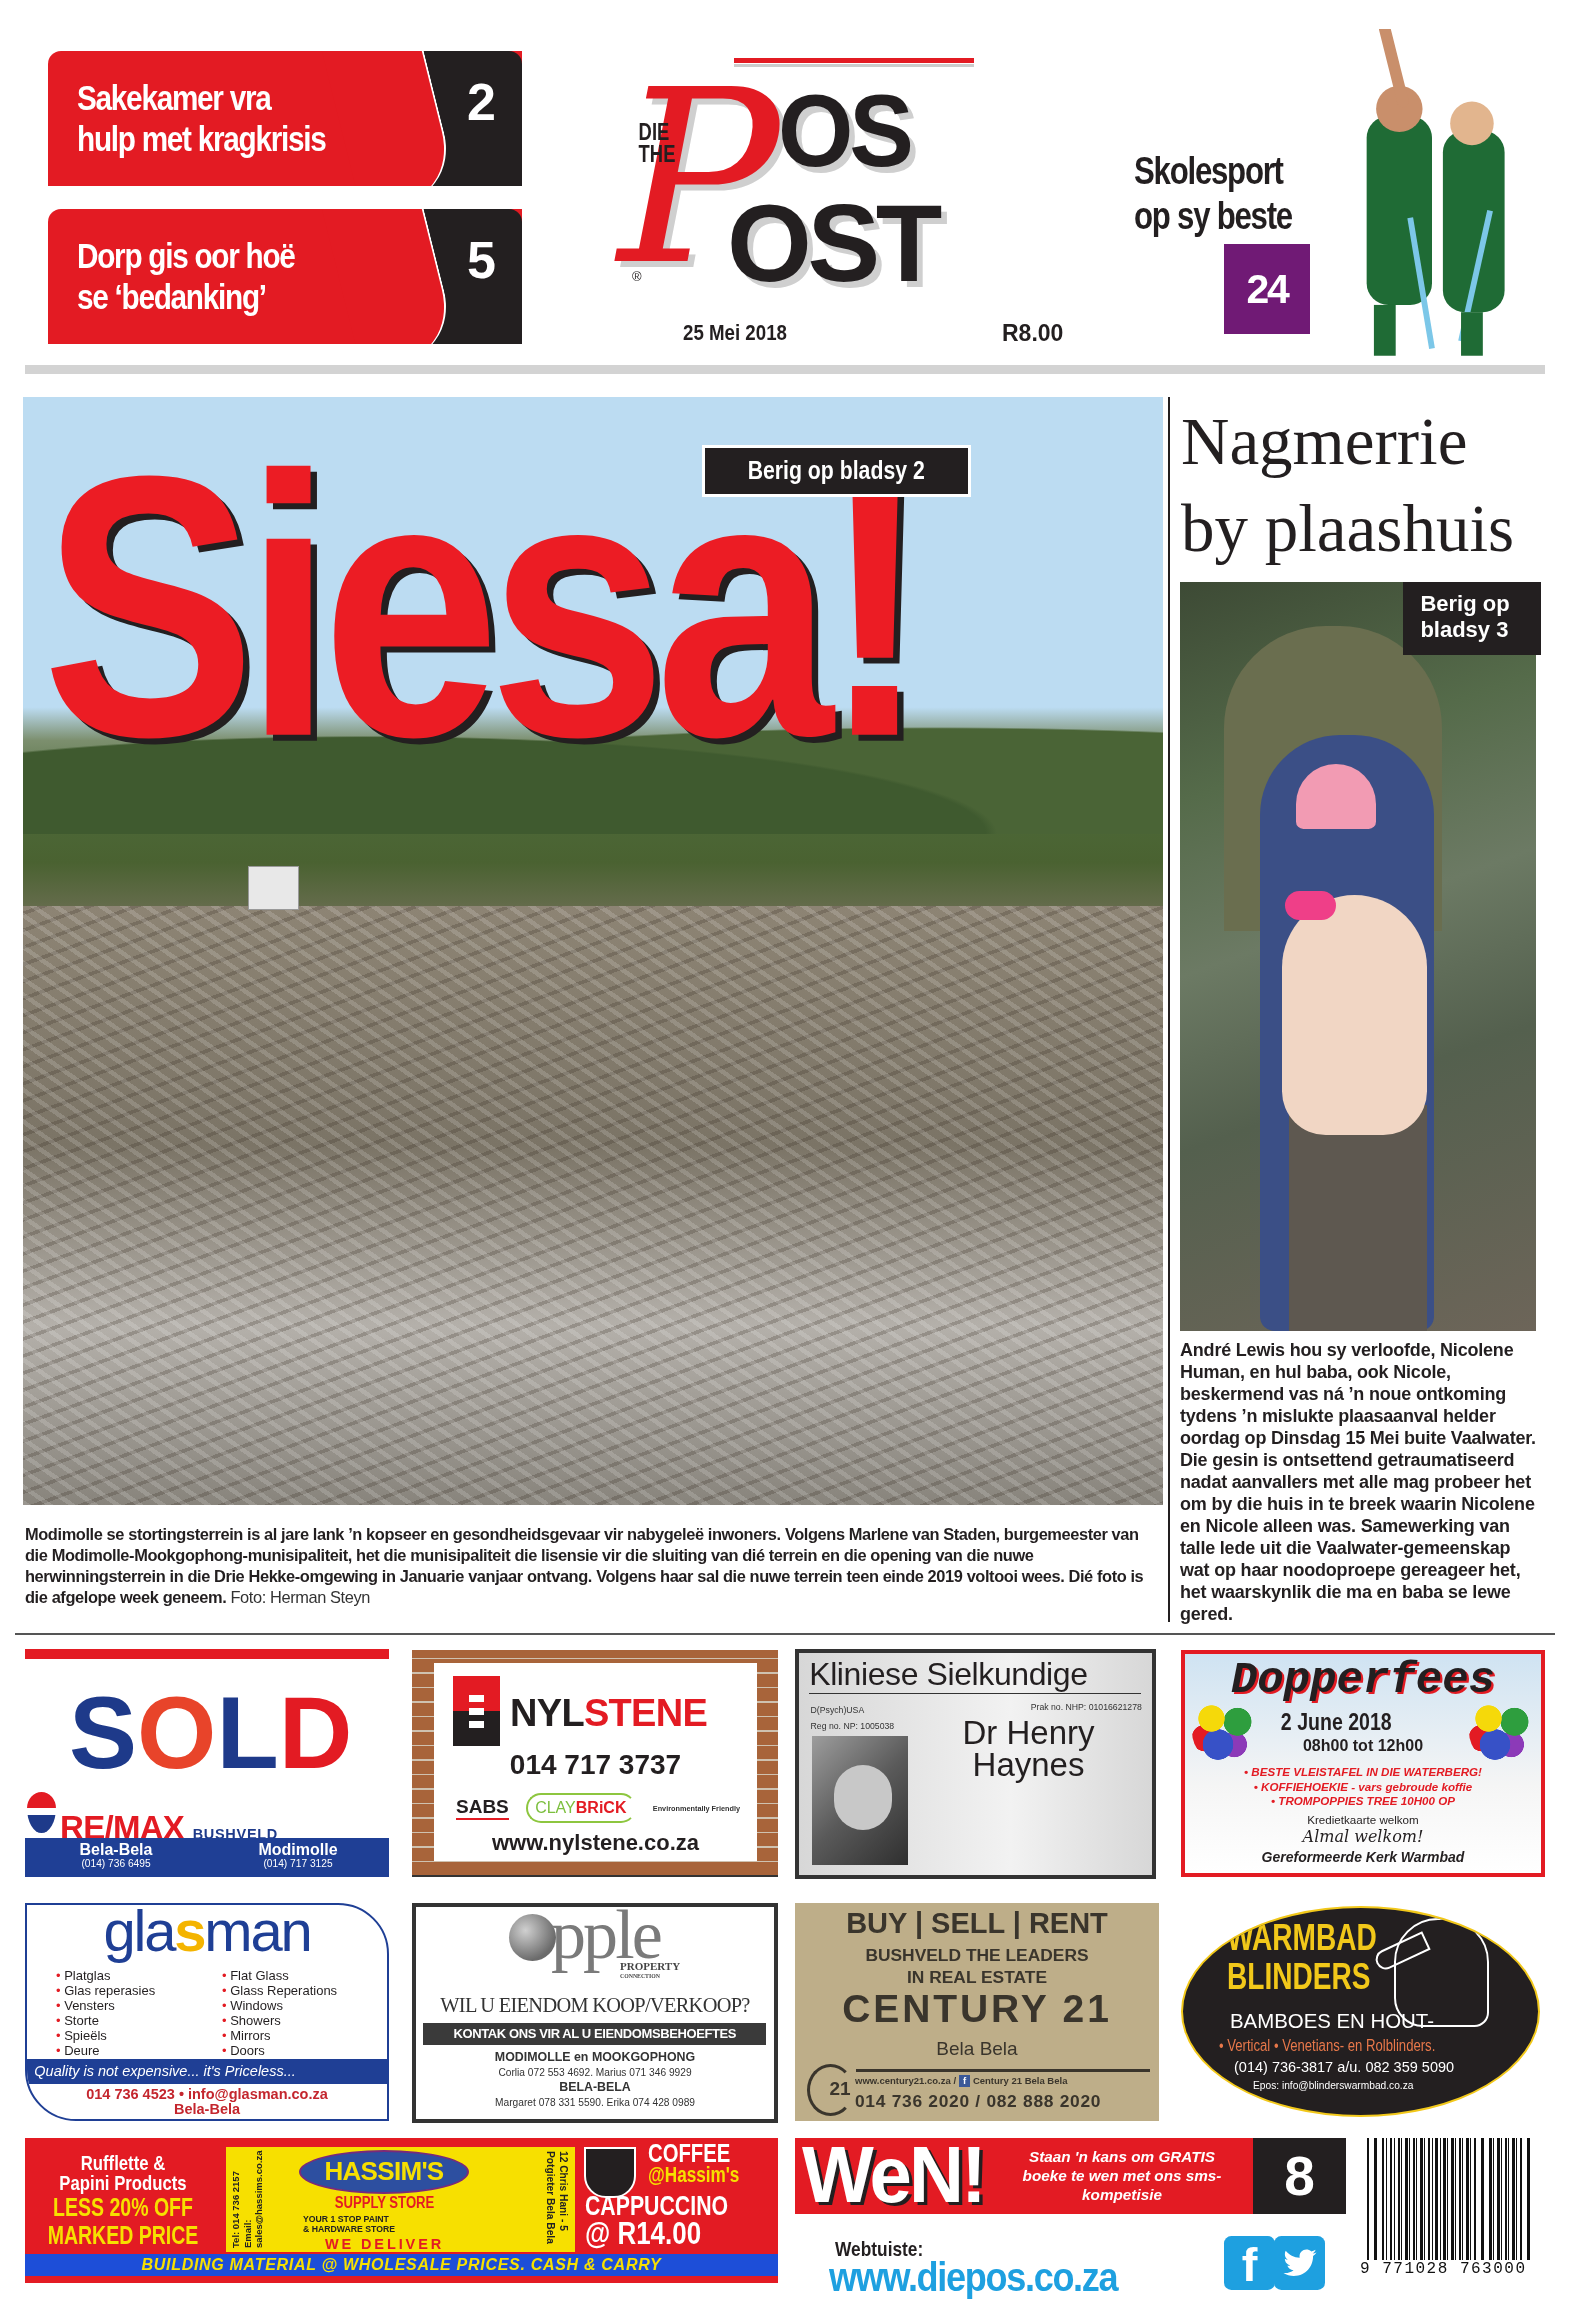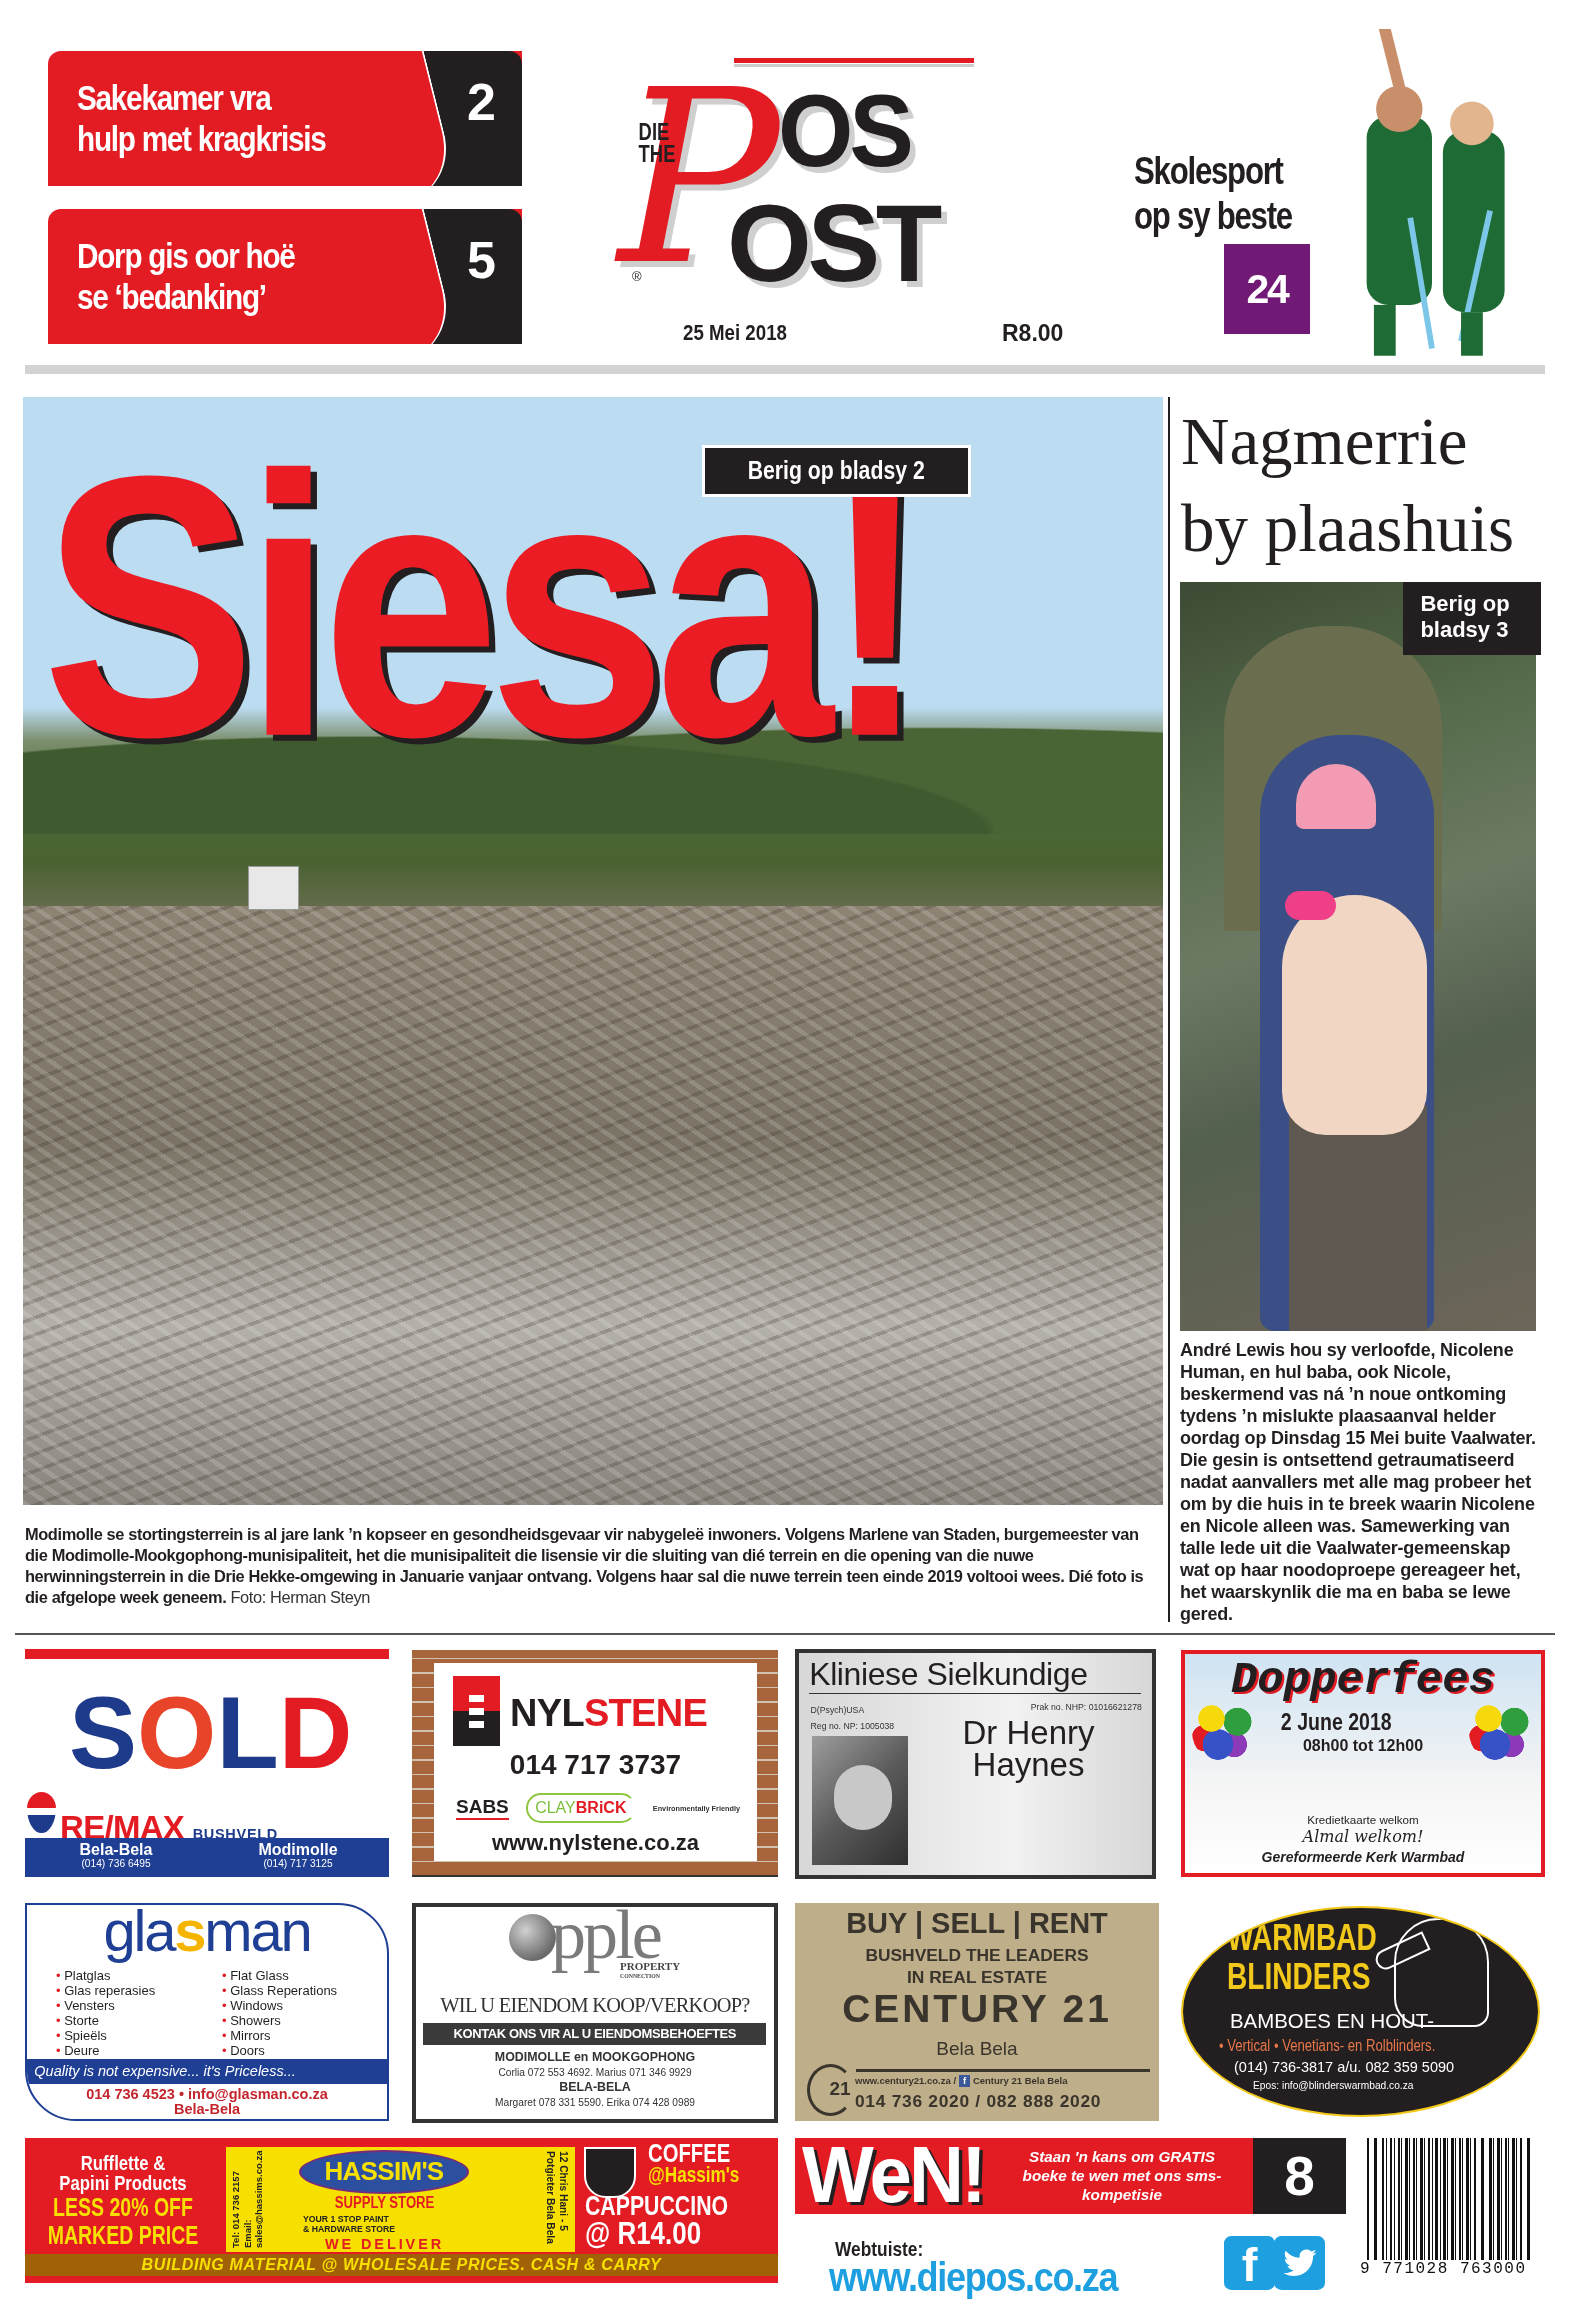--- a/index.html
+++ b/index.html
@@ -174,21 +174,21 @@
   .ad-hassim .supply { position: absolute; left: 77px; top: 47px; width: 163px; text-align: center; font-weight: bold; font-size: 16px; color: #e31b23; transform: scaleX(0.82); }
   .ad-hassim .stop { position: absolute; left: 77px; top: 67px; width: 163px; text-align: left; font-weight: bold; font-size: 8.7px; line-height: 10.2px; color: #222; }
   .ad-hassim .deliver { position: absolute; left: 70px; top: 89px; width: 177px; text-align: center; font-weight: bold; font-size: 14.5px; color: #e31b23; letter-spacing: 2.9px; }
   .ad-hassim .vaddr { position: absolute; left: 286px; top: 4.4px; width: 58px; height: 97px; writing-mode: vertical-rl; font-weight: bold; font-size: 10.2px; color: #222; line-height: 13px; }
   .ad-hassim .right { position: absolute; left: 553px; top: 0; width: 201px; height: 109px; }
   .ad-hassim .cup { position: absolute; left: 5.8px; top: 8.7px; width: 52px; height: 51px; background: #231f20; border-radius: 0 0 22px 22px; border: 2.2px solid #fff; }
   .ad-hassim .coffee { position: absolute; left: 70px; top: 1.5px; color: #fff; font-weight: bold; font-size: 26px; line-height: 26px; transform: scaleX(0.78); transform-origin: left; }
   .ad-hassim .at { position: absolute; left: 70px; top: 26px; color: #f7e000; font-weight: bold; font-size: 22px; line-height: 22px; transform: scaleX(0.78); transform-origin: left; }
   .ad-hassim .capp { position: absolute; left: 7.3px; top: 54px; color: #fff; font-weight: bold; font-size: 28px; line-height: 28px; transform: scaleX(0.76); transform-origin: left; }
   .ad-hassim .r14 { position: absolute; left: 7.3px; top: 81px; color: #fff; font-weight: bold; font-size: 30.5px; line-height: 29px; transform: scaleX(0.85); transform-origin: left; }
-  .ad-hassim .bottom { position: absolute; left: 0; top: 116px; width: 100%; height: 22px; background: #a16207; color: #f7e000; font-weight: bold; font-style: italic; font-size: 16px; line-height: 22px; text-align: center; letter-spacing: 0.7px; }
+  .ad-hassim .bottom { position: absolute; left: 0; top: 116px; width: 100%; height: 22px; background: #1d4ed8; color: #f7e000; font-weight: bold; font-style: italic; font-size: 16px; line-height: 22px; text-align: center; letter-spacing: 0.7px; }
 
   
   .wen { position: absolute; left: 795px; top: 2138px; width: 551px; height: 76px; background: #e31b23; }
   .wen .big { position: absolute; left: 7.3px; top: -7.3px; font-weight: bold; font-size: 80px; line-height: 87px; color: #fff; text-shadow: 3.6px 2.9px 0 #231f20; letter-spacing: -2.9px; transform: scaleX(0.95); transform-origin: left; }
   .wen .txt { position: absolute; left: 218px; top: 8.7px; width: 218px; text-align: center; font-weight: bold; font-style: italic; font-size: 15.3px; line-height: 19px; color: #fff; }
   .wen .num { position: absolute; left: 458px; top: 0; width: 93px; height: 76px; background: #231f20; color: #fff; font-weight: bold; font-size: 55px; line-height: 76px; text-align: center; }
   .web-label { position: absolute; left: 835px; top: 2238px; font-weight: bold; font-size: 20.4px; color: #231f20; transform: scaleX(0.85); transform-origin: left; }
   .web-url { position: absolute; left: 829px; top: 2255px; font-weight: bold; font-size: 41px; line-height: 44px; color: #1ea0e0; letter-spacing: -1.5px; transform: scaleX(0.88); transform-origin: left; }
   .soc { position: absolute; top: 2236px; width: 51px; height: 54px; background: #1ea0e0; border-radius: 7.3px; color: #fff; font-weight: bold; text-align: center; }
   .soc.fb { left: 1224px; font-size: 47px; line-height: 58px; }
@@ -338,20 +338,25 @@
       <div>Haynes</div>
     </div>
 </div>
 
 <div class="ad ad-dop">
   <div class="t">Dopperfees</div>
   <div class="bl" style="left:7.3px;"></div>
   <div class="bl" style="right:7.3px;"></div>
   <div class="date">2 June 2018</div>
   <div class="time">08h00 tot 12h00</div>
+  <div class="bul">
+    <div>• BESTE VLEISTAFEL IN DIE WATERBERG!</div>
+    <div>• KOFFIEHOEKIE - vars gebroude koffie</div>
+    <div>• TROMPOPPIES TREE 10H00 OP</div>
+  </div>
   <div class="kred">Kredietkaarte welkom</div>
   <div class="almal">Almal welkom!</div>
   <div class="kerk">Gereformeerde Kerk Warmbad</div>
 </div>
 
 <div class="ad ad-glas">
   <div class="logo-g"><span>gla</span><span class="s">s</span><span>man</span></div>
   <ul class="col" style="left:29px;">
     <li>Platglas</li>
       <li>Glas reperasies</li>

